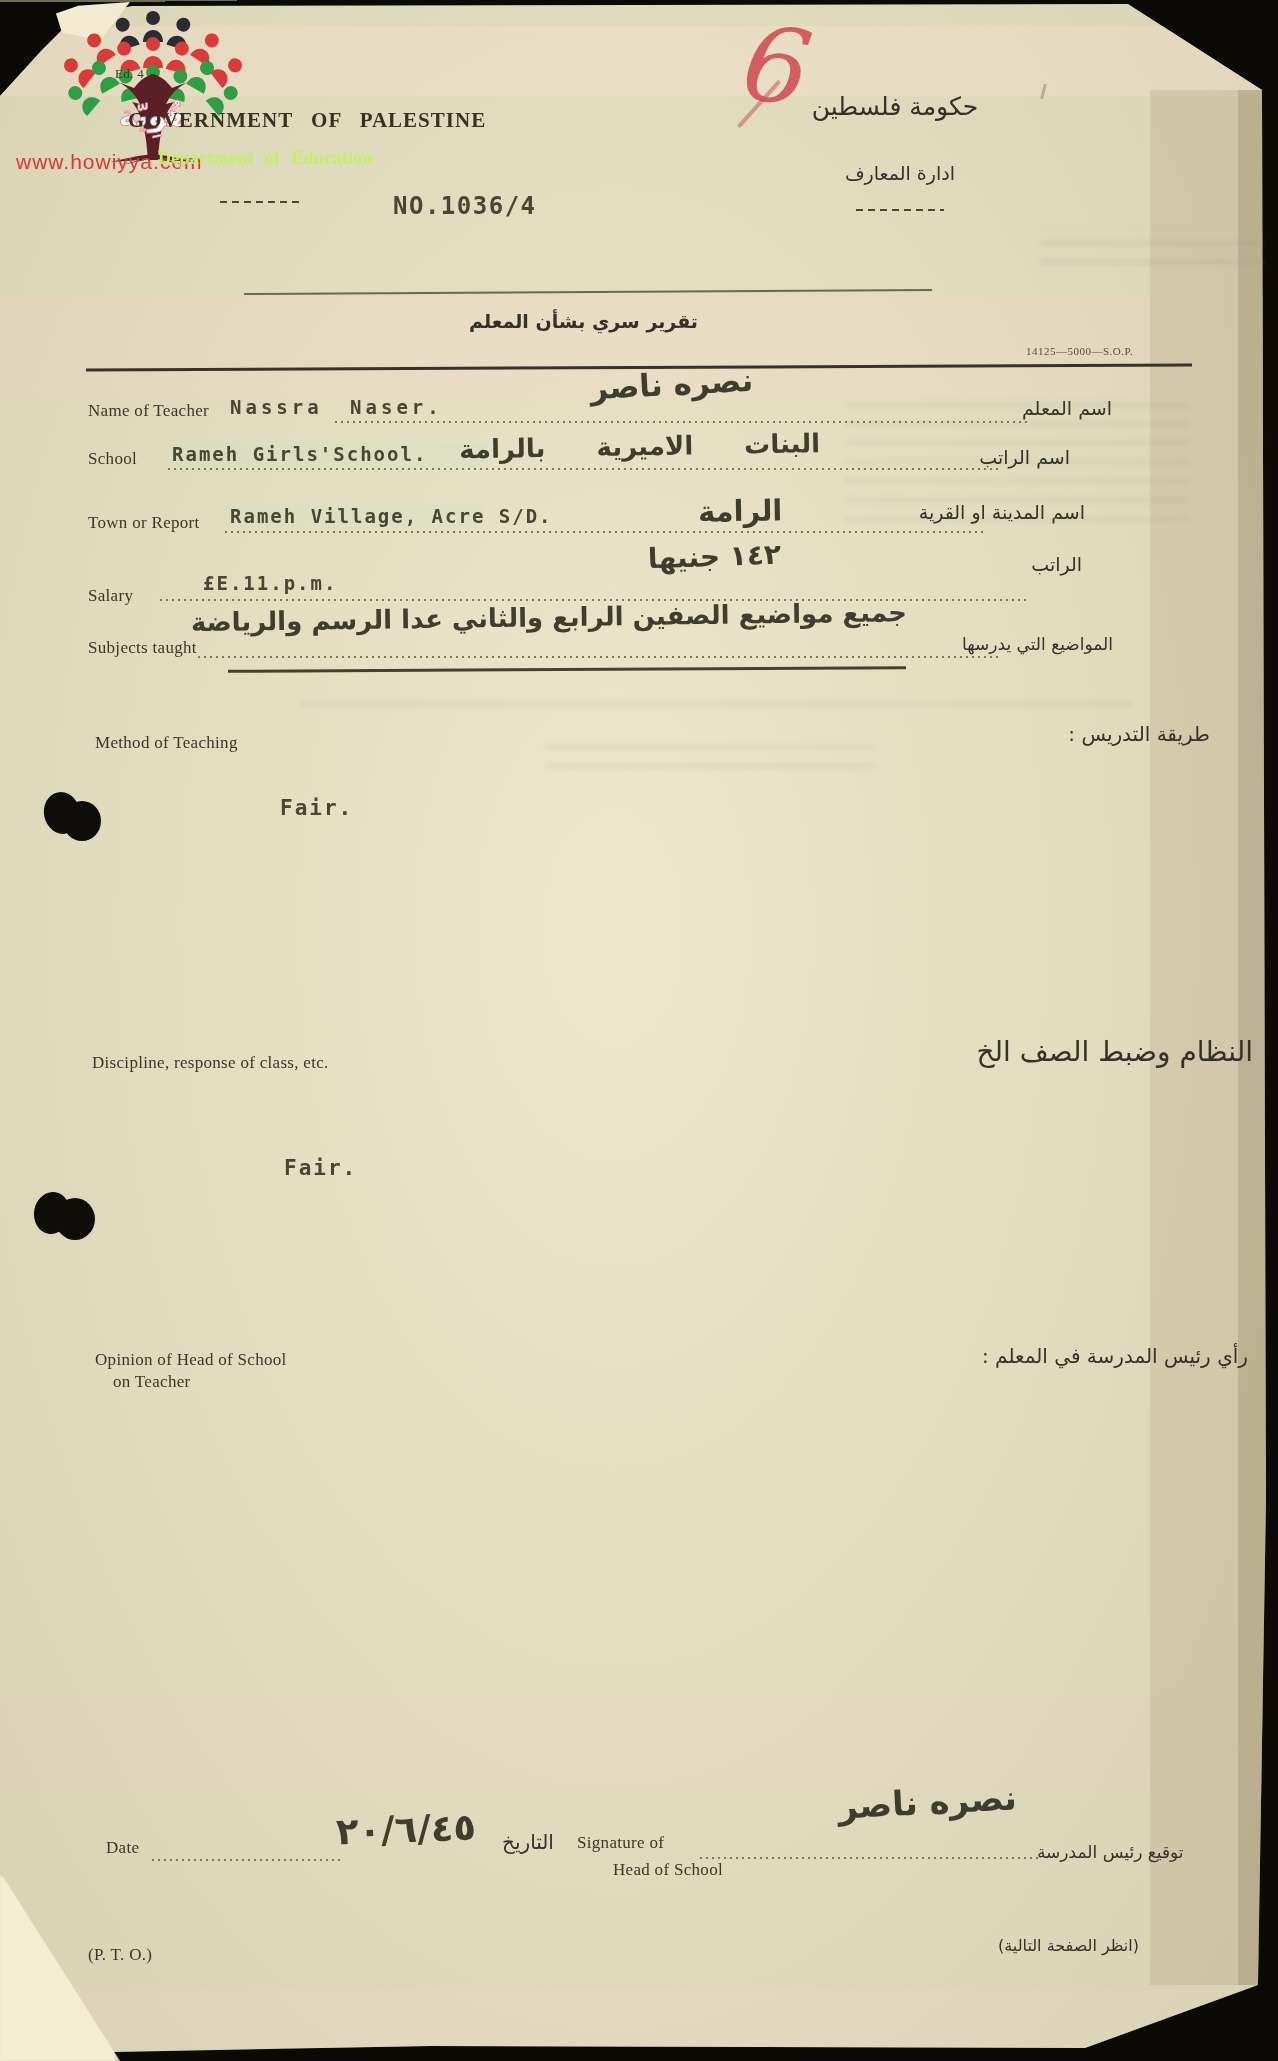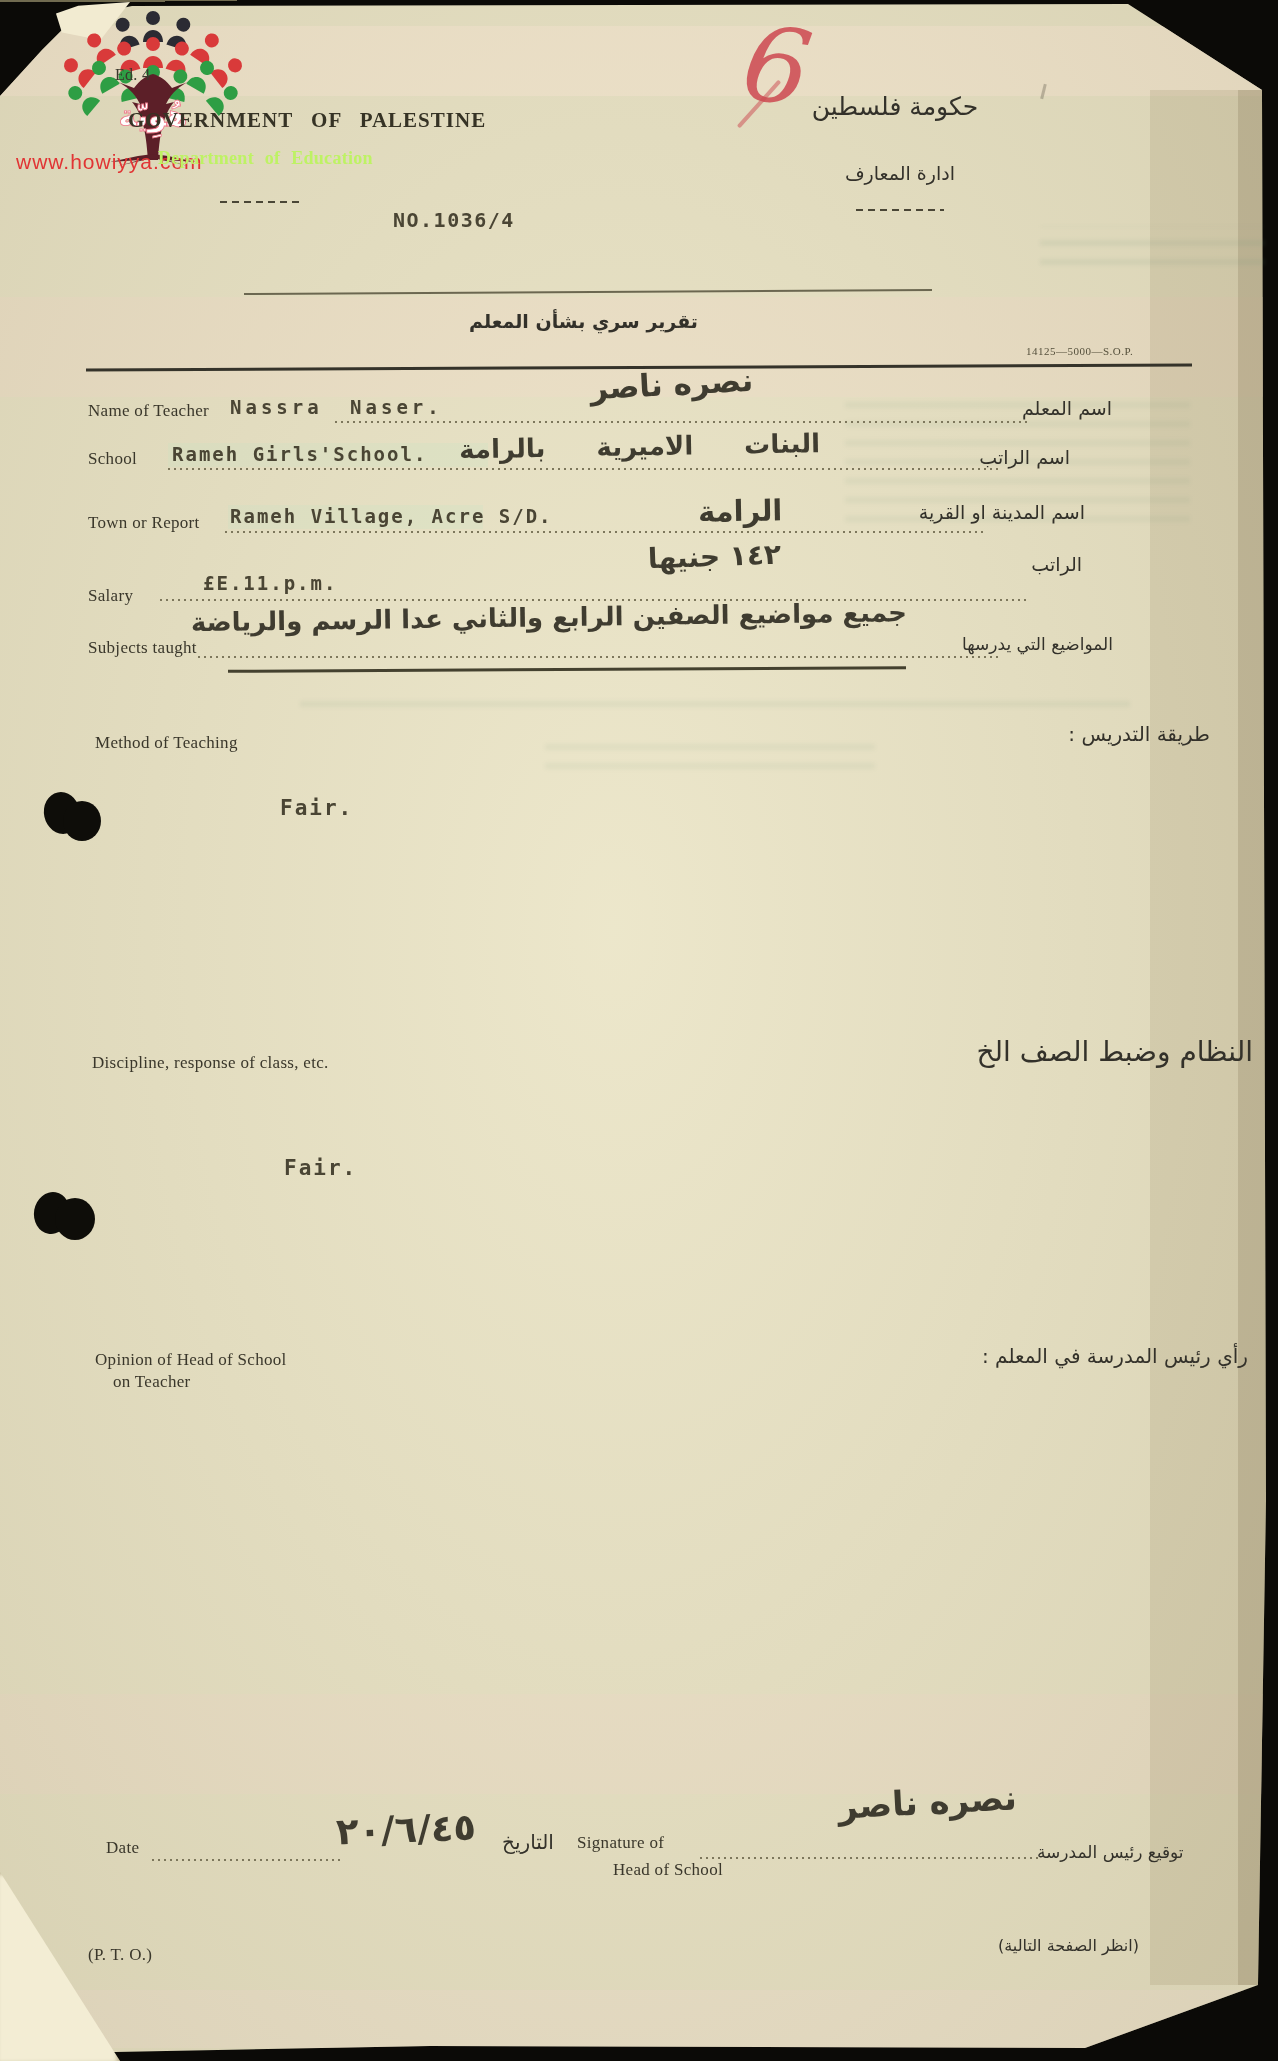--- a/index.html
+++ b/index.html
@@ -31,26 +31,26 @@
   .en{position:absolute;color:#3a372b;font-size:17px;letter-spacing:.3px;white-space:nowrap;}
   .ar{position:absolute;direction:rtl;font-family:"DejaVu Sans",sans-serif;color:#33312a;font-size:19px;white-space:nowrap;}
   .typed{position:absolute;font-family:"DejaVu Sans Mono",monospace;font-weight:700;color:#4a4534;
          font-size:19px;letter-spacing:1.5px;white-space:nowrap;}
   .hand{position:absolute;direction:rtl;font-family:"DejaVu Sans",sans-serif;font-weight:700;
         color:#3f3c30;white-space:nowrap;}
   .dots{position:absolute;height:2px;background:repeating-linear-gradient(90deg,#7d775c 0 2px,transparent 2px 6px);}
   .rule{position:absolute;background:#35332a;}
   .dash{position:absolute;height:2px;background:repeating-linear-gradient(90deg,#4a4636 0 7px,transparent 7px 12px);}
   
-  .ed4{left:115px;top:66px;font-size:16px;}
+  .ed4{left:115px;top:66px;font-size:13px;}
   .gov-en{left:128px;top:108px;font-weight:700;font-size:21px;letter-spacing:1px;word-spacing:12px;color:#363325;}
   .dep-en{left:158px;top:148px;font-weight:700;font-size:18px;word-spacing:6px;color:#bef264;}
   .gov-ar{left:810px;top:92px;width:170px;font-size:25px;text-align:center;}
   .dep-ar{left:845px;top:162px;width:110px;font-size:19px;text-align:center;}
-  .serial{left:393px;top:208px;font-size:20px;}
+  .serial{left:393px;top:192px;font-size:24px;}
   .red6{position:absolute;left:744px;top:14px;font-family:"DejaVu Serif",serif;font-style:italic;
         font-size:104px;color:rgba(204,72,80,.85);transform:rotate(9deg);line-height:1;}
   .red6slash{position:absolute;left:728px;top:102px;width:62px;height:4px;border-radius:2px;
         background:rgba(204,72,80,.5);transform:rotate(-48deg);}
   .pencil{position:absolute;left:1042px;top:84px;width:3px;height:15px;background:rgba(95,90,75,.35);transform:rotate(14deg);}
   .title-en{position:absolute;left:246px;top:243px;font-family:"Liberation Sans","DejaVu Sans",sans-serif;
         font-weight:700;font-size:31px;color:#3f3d2e;letter-spacing:.5px;word-spacing:7px;white-space:nowrap;}
   .title-ul{left:244px;top:291px;width:688px;height:2px;background:#6b6750;transform:rotate(-.35deg);}
   .title-ar{left:548px;top:310px;width:150px;font-size:19px;text-align:center;font-weight:700;}
   .printcode{left:1026px;top:345px;font-size:11px;letter-spacing:.5px;color:#55503c;}

